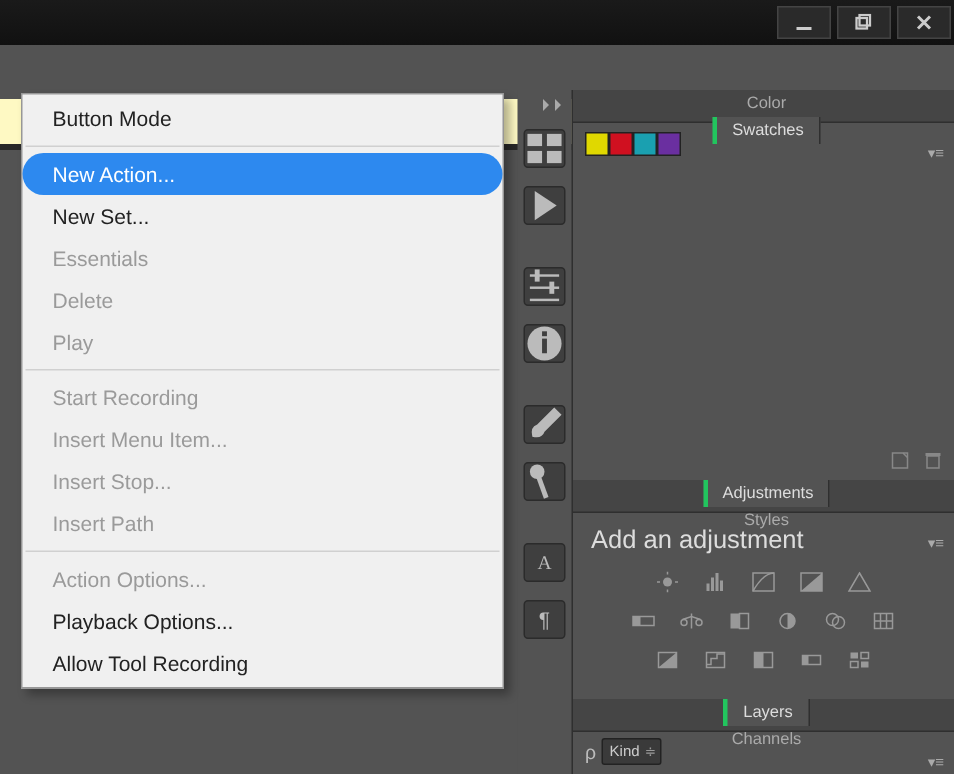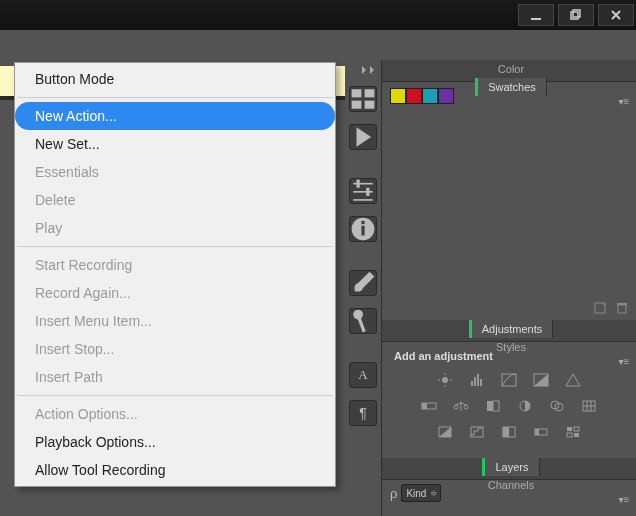--- a/index.html
+++ b/index.html
@@ -30,21 +30,21 @@
   .panel-tab.active { background: #535353; color: #ddd; border-right: 1px solid #2f2f2f; border-left: 3px solid #22c55e; }
   .panel-menu { margin-left: auto; width: 16px; height: 16px; margin-right: 4px; color: #aaa; font-size: 10px; display:flex; align-items:center; justify-content:center;}
   .panel-body { padding: 6px 8px; flex: 0 0 auto; }
   .swatch-row { display: flex; gap: 0; }
   .swatch { width: 16px; height: 16px; border: 1px solid #222; }
 
   .color-panel { height: 260px; position:relative;}
   .color-panel .bottom-icons{position:absolute;bottom:4px;right:8px;display:flex;gap:8px;color:#888;font-size:11px;}
 
   .adjustments-panel .panel-body { padding: 8px 12px; }
-  .adj-title{ color:#ddd; font-size:11px; font-weight:bold; margin-bottom:10px;}
+  .adj-title{ color:#ddd; font-size:17px; font-weight:normal; margin-bottom:10px;}
   .adj-row { display:flex; gap:14px; justify-content:center; margin-bottom:10px;}
   .adj-ico { width:18px; height:16px; color:#999; display:flex;align-items:center;justify-content:center;}
   .adj-ico svg{width:16px;height:14px;fill:#999;}
 
   .layers-panel .panel-body{padding:4px 8px;display:flex;align-items:center;gap:6px;}
   .kind-row{display:flex;align-items:center;gap:4px;color:#bbb;font-size:10px;}
   .kind-dd{background:#3a3a3a;border:1px solid #222;color:#ccc;font-size:10px;padding:1px 14px 1px 4px;height:18px;display:flex;align-items:center;position:relative;border-radius:2px;}
   .kind-dd::after{content:"≑";position:absolute;right:3px;font-size:9px;color:#999;}
 
   
@@ -327,21 +327,20 @@
 <div class="context-menu">
   <div class="menu-item">Button Mode</div>
   <div class="menu-sep"></div>
   <div class="menu-item highlighted">New Action...</div>
   <div class="menu-item">New Set...</div>
   <div class="menu-item disabled">Essentials</div>
   <div class="menu-item disabled">Delete</div>
   <div class="menu-item disabled">Play</div>
   <div class="menu-sep"></div>
   <div class="menu-item disabled">Start Recording</div>
-  <div class="menu-item disabled">Record Again...</div>
   <div class="menu-item disabled">Insert Menu Item...</div>
   <div class="menu-item disabled">Insert Stop...</div>
   <div class="menu-item disabled">Insert Path</div>
   <div class="menu-sep"></div>
   <div class="menu-item disabled">Action Options...</div>
   <div class="menu-item">Playback Options...</div>
   <div class="menu-item">Allow Tool Recording</div>
 </div>
 
 </body></html>

